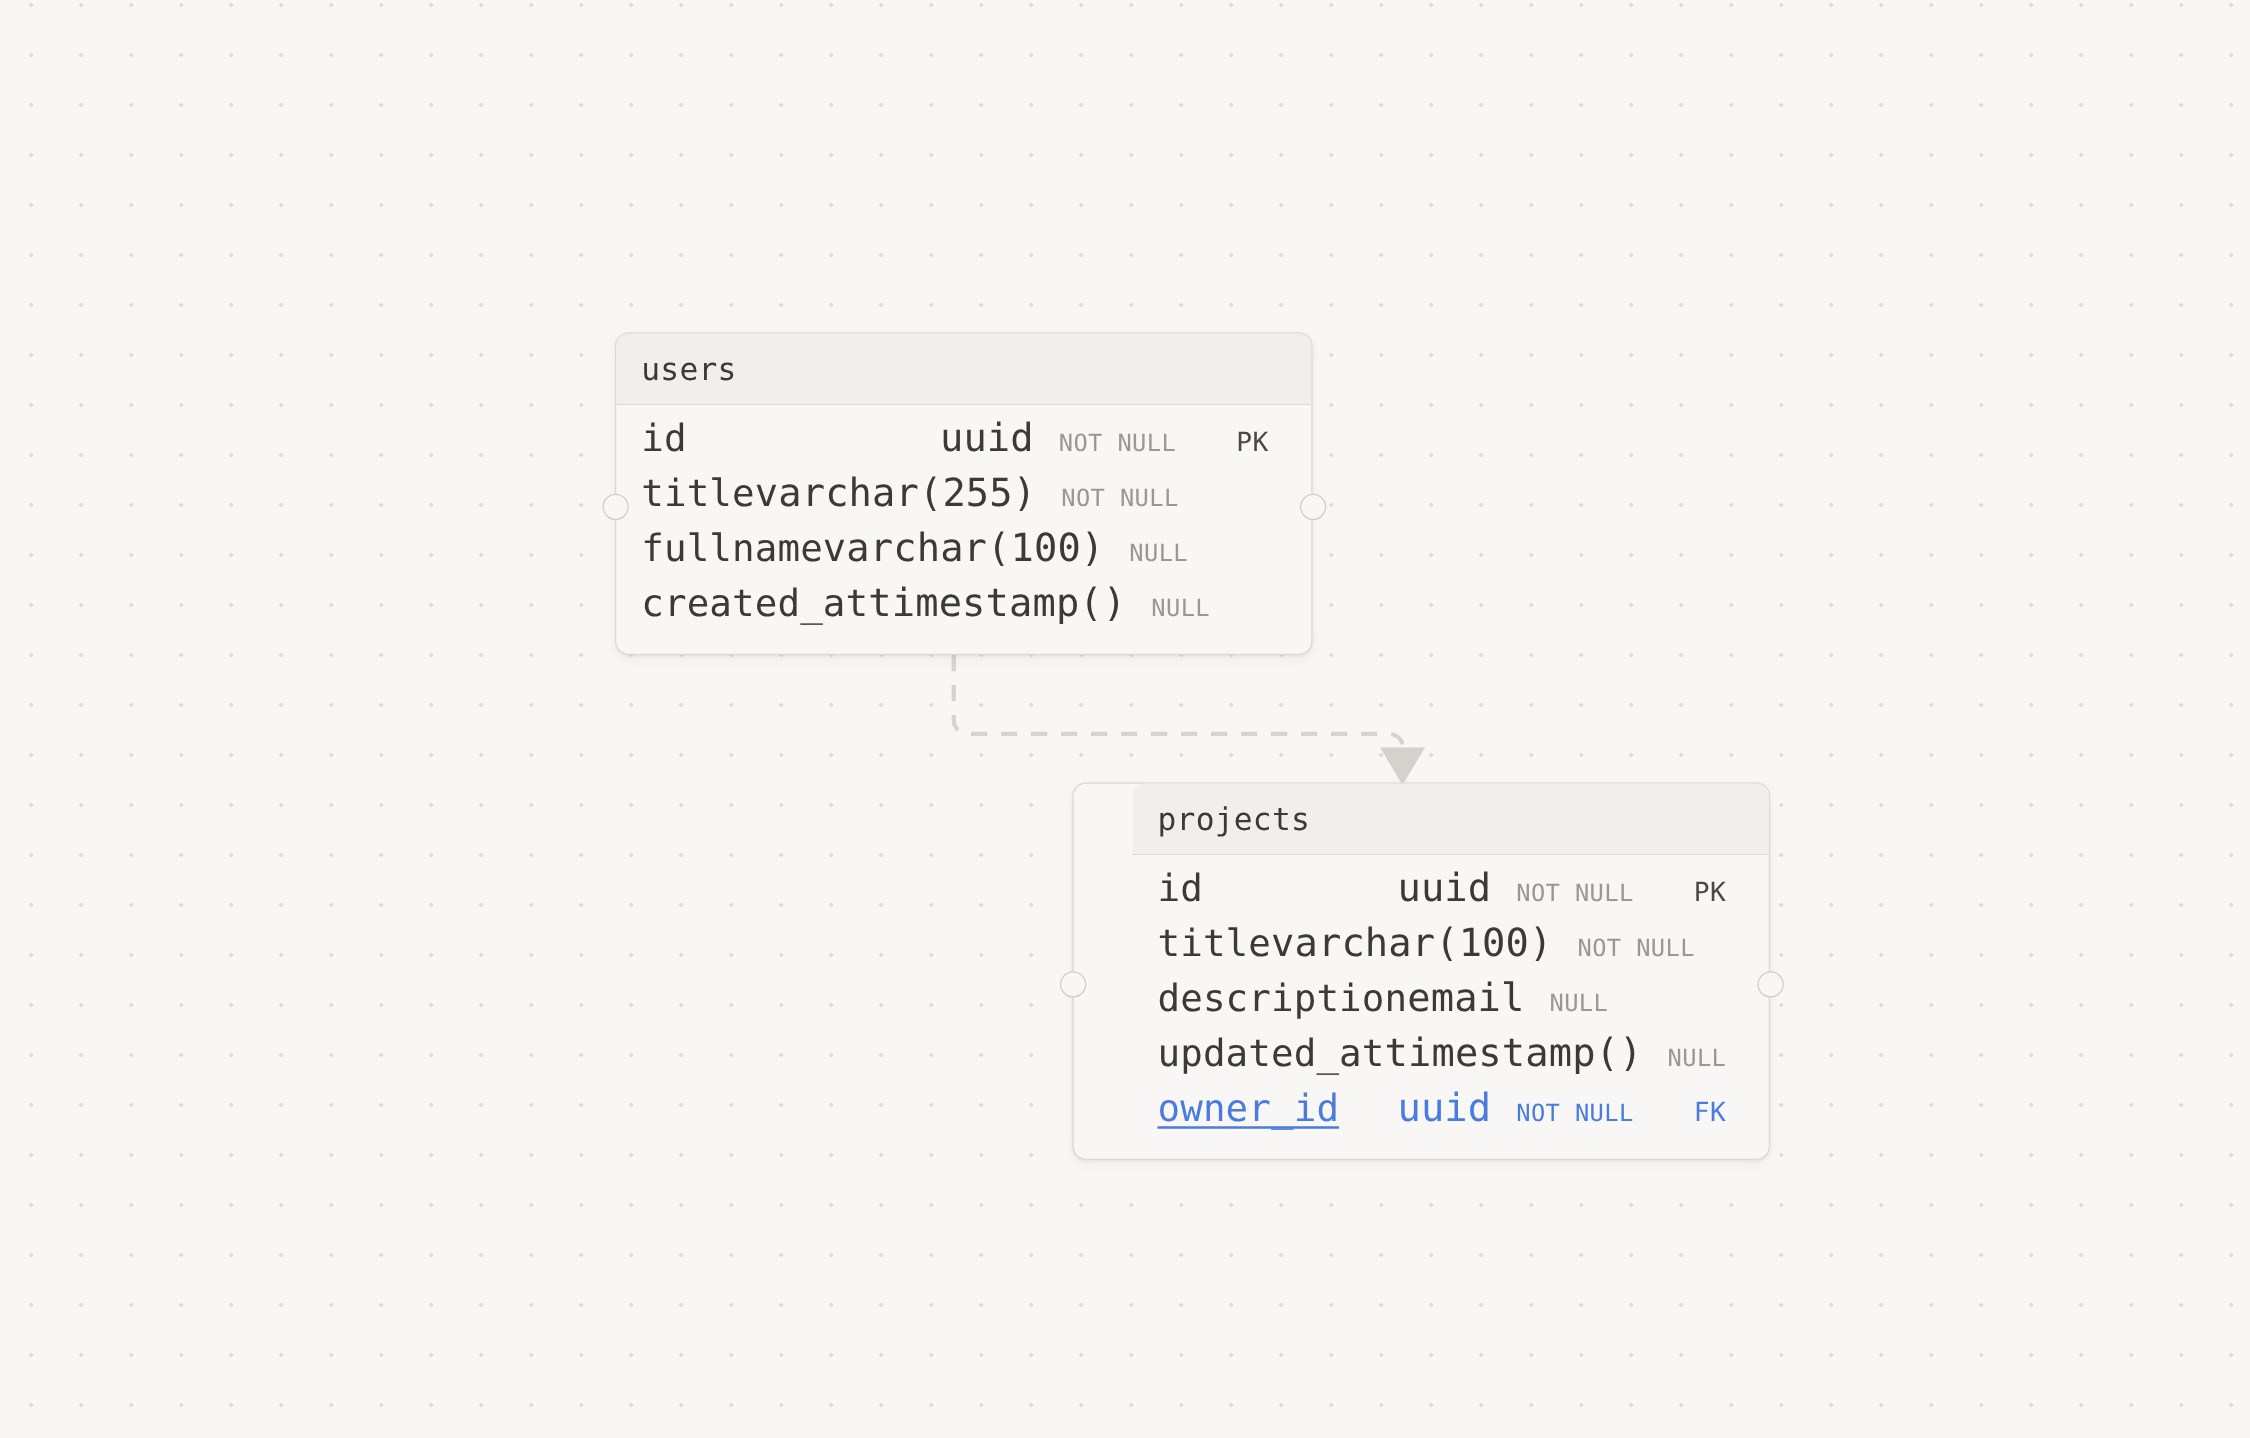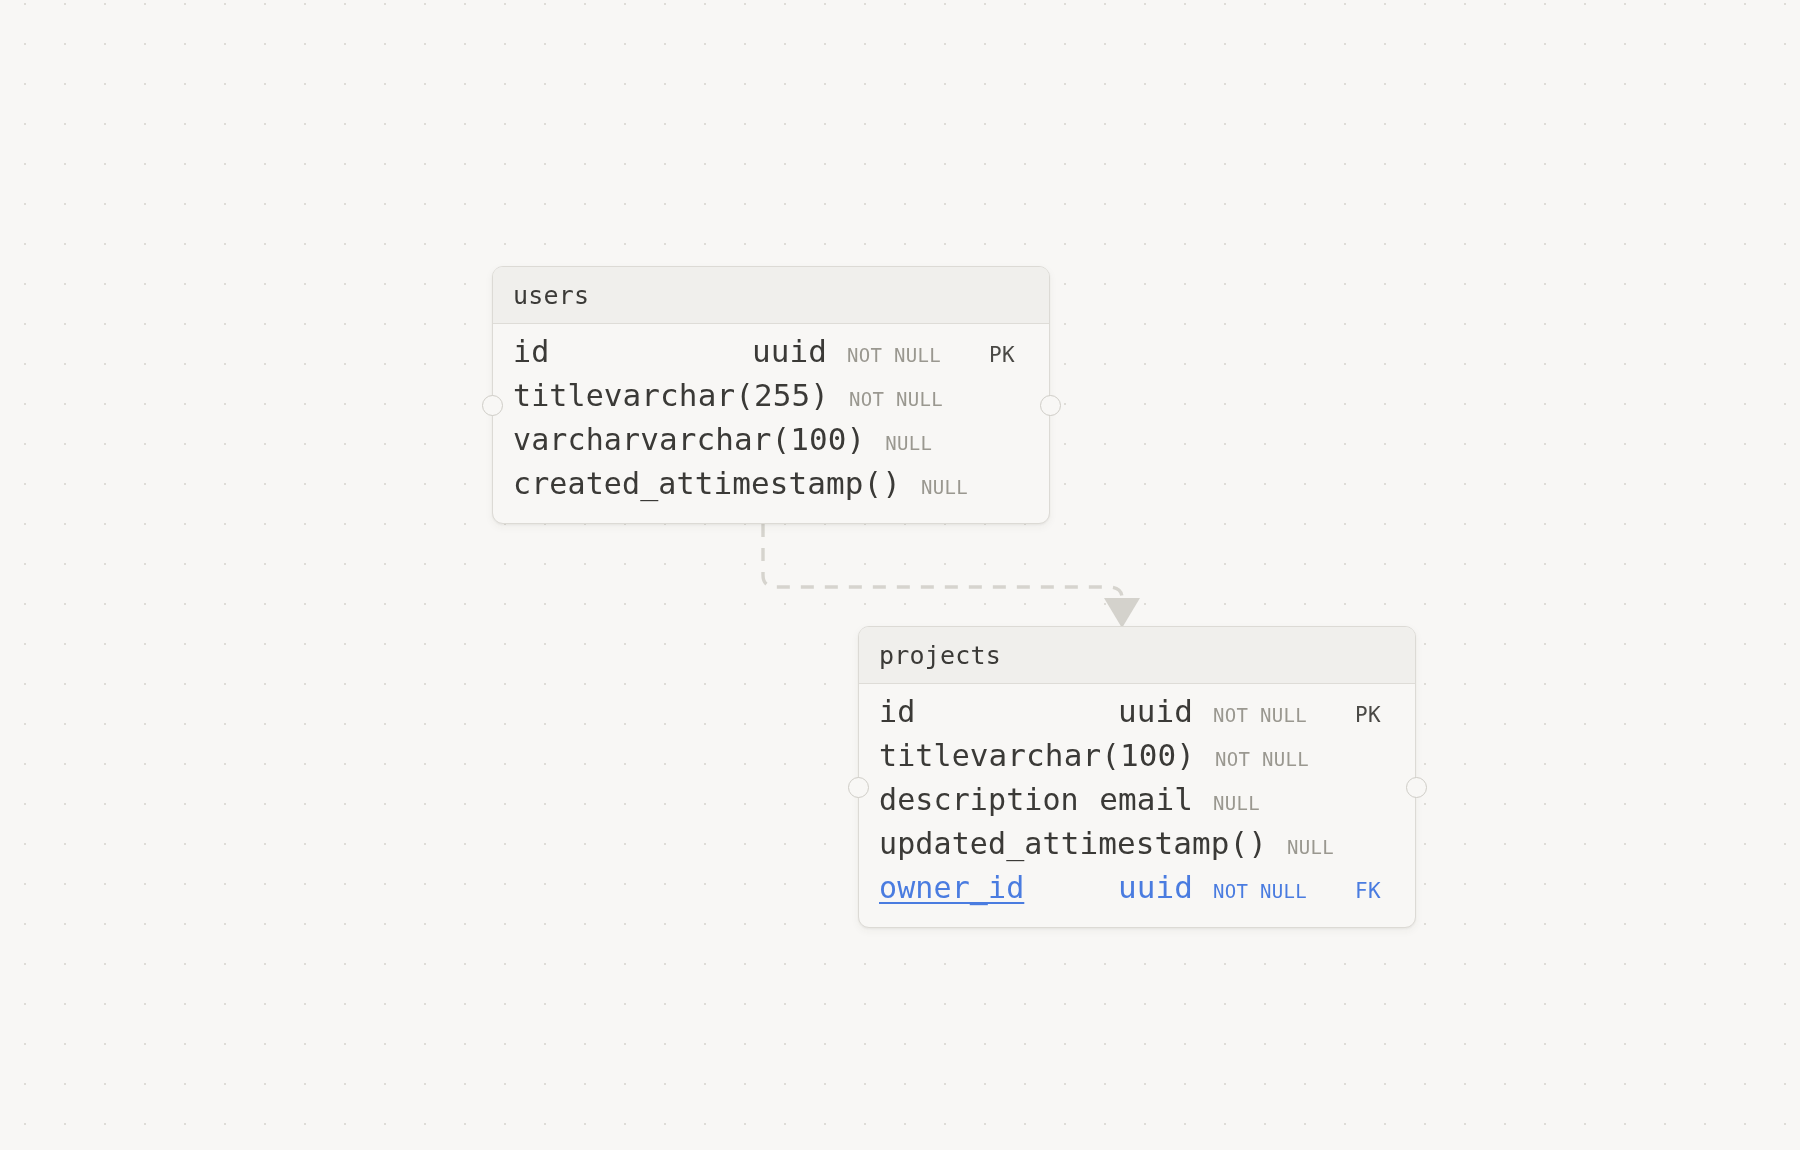--- a/index.html
+++ b/index.html
@@ -160,39 +160,39 @@
       </div>
 
       <div class="col-row">
         <span class="col-name">title</span>
         <span class="col-type">varchar(255)</span>
         <span class="col-constraint">NOT NULL</span>
         <span class="col-key"></span>
       </div>
 
       <div class="col-row">
-        <span class="col-name">varchar</span>
+        <span class="col-name">fullname</span>
         <span class="col-type">varchar(100)</span>
         <span class="col-constraint">NULL</span>
         <span class="col-key"></span>
       </div>
 
       <div class="col-row">
         <span class="col-name">created_at</span>
         <span class="col-type">timestamp()</span>
         <span class="col-constraint">NULL</span>
         <span class="col-key"></span>
       </div>
 
     </div>
     <span class="port port-left"></span>
     <span class="port port-right"></span>
   </div>
 
-  <div class="table-node" id="node-projects" style="left: 858px; top: 626px; width: 558px;">
+  <div class="table-node" id="node-projects" style="left: 858px; top: 626px; width: 558px; padding-left: 47px;">
     <div class="table-header">
       <span class="table-title">projects</span>
     </div>
     <div class="table-body">
 
       <div class="col-row">
         <span class="col-name">id</span>
         <span class="col-type">uuid</span>
         <span class="col-constraint">NOT NULL</span>
         <span class="col-key">PK</span>

